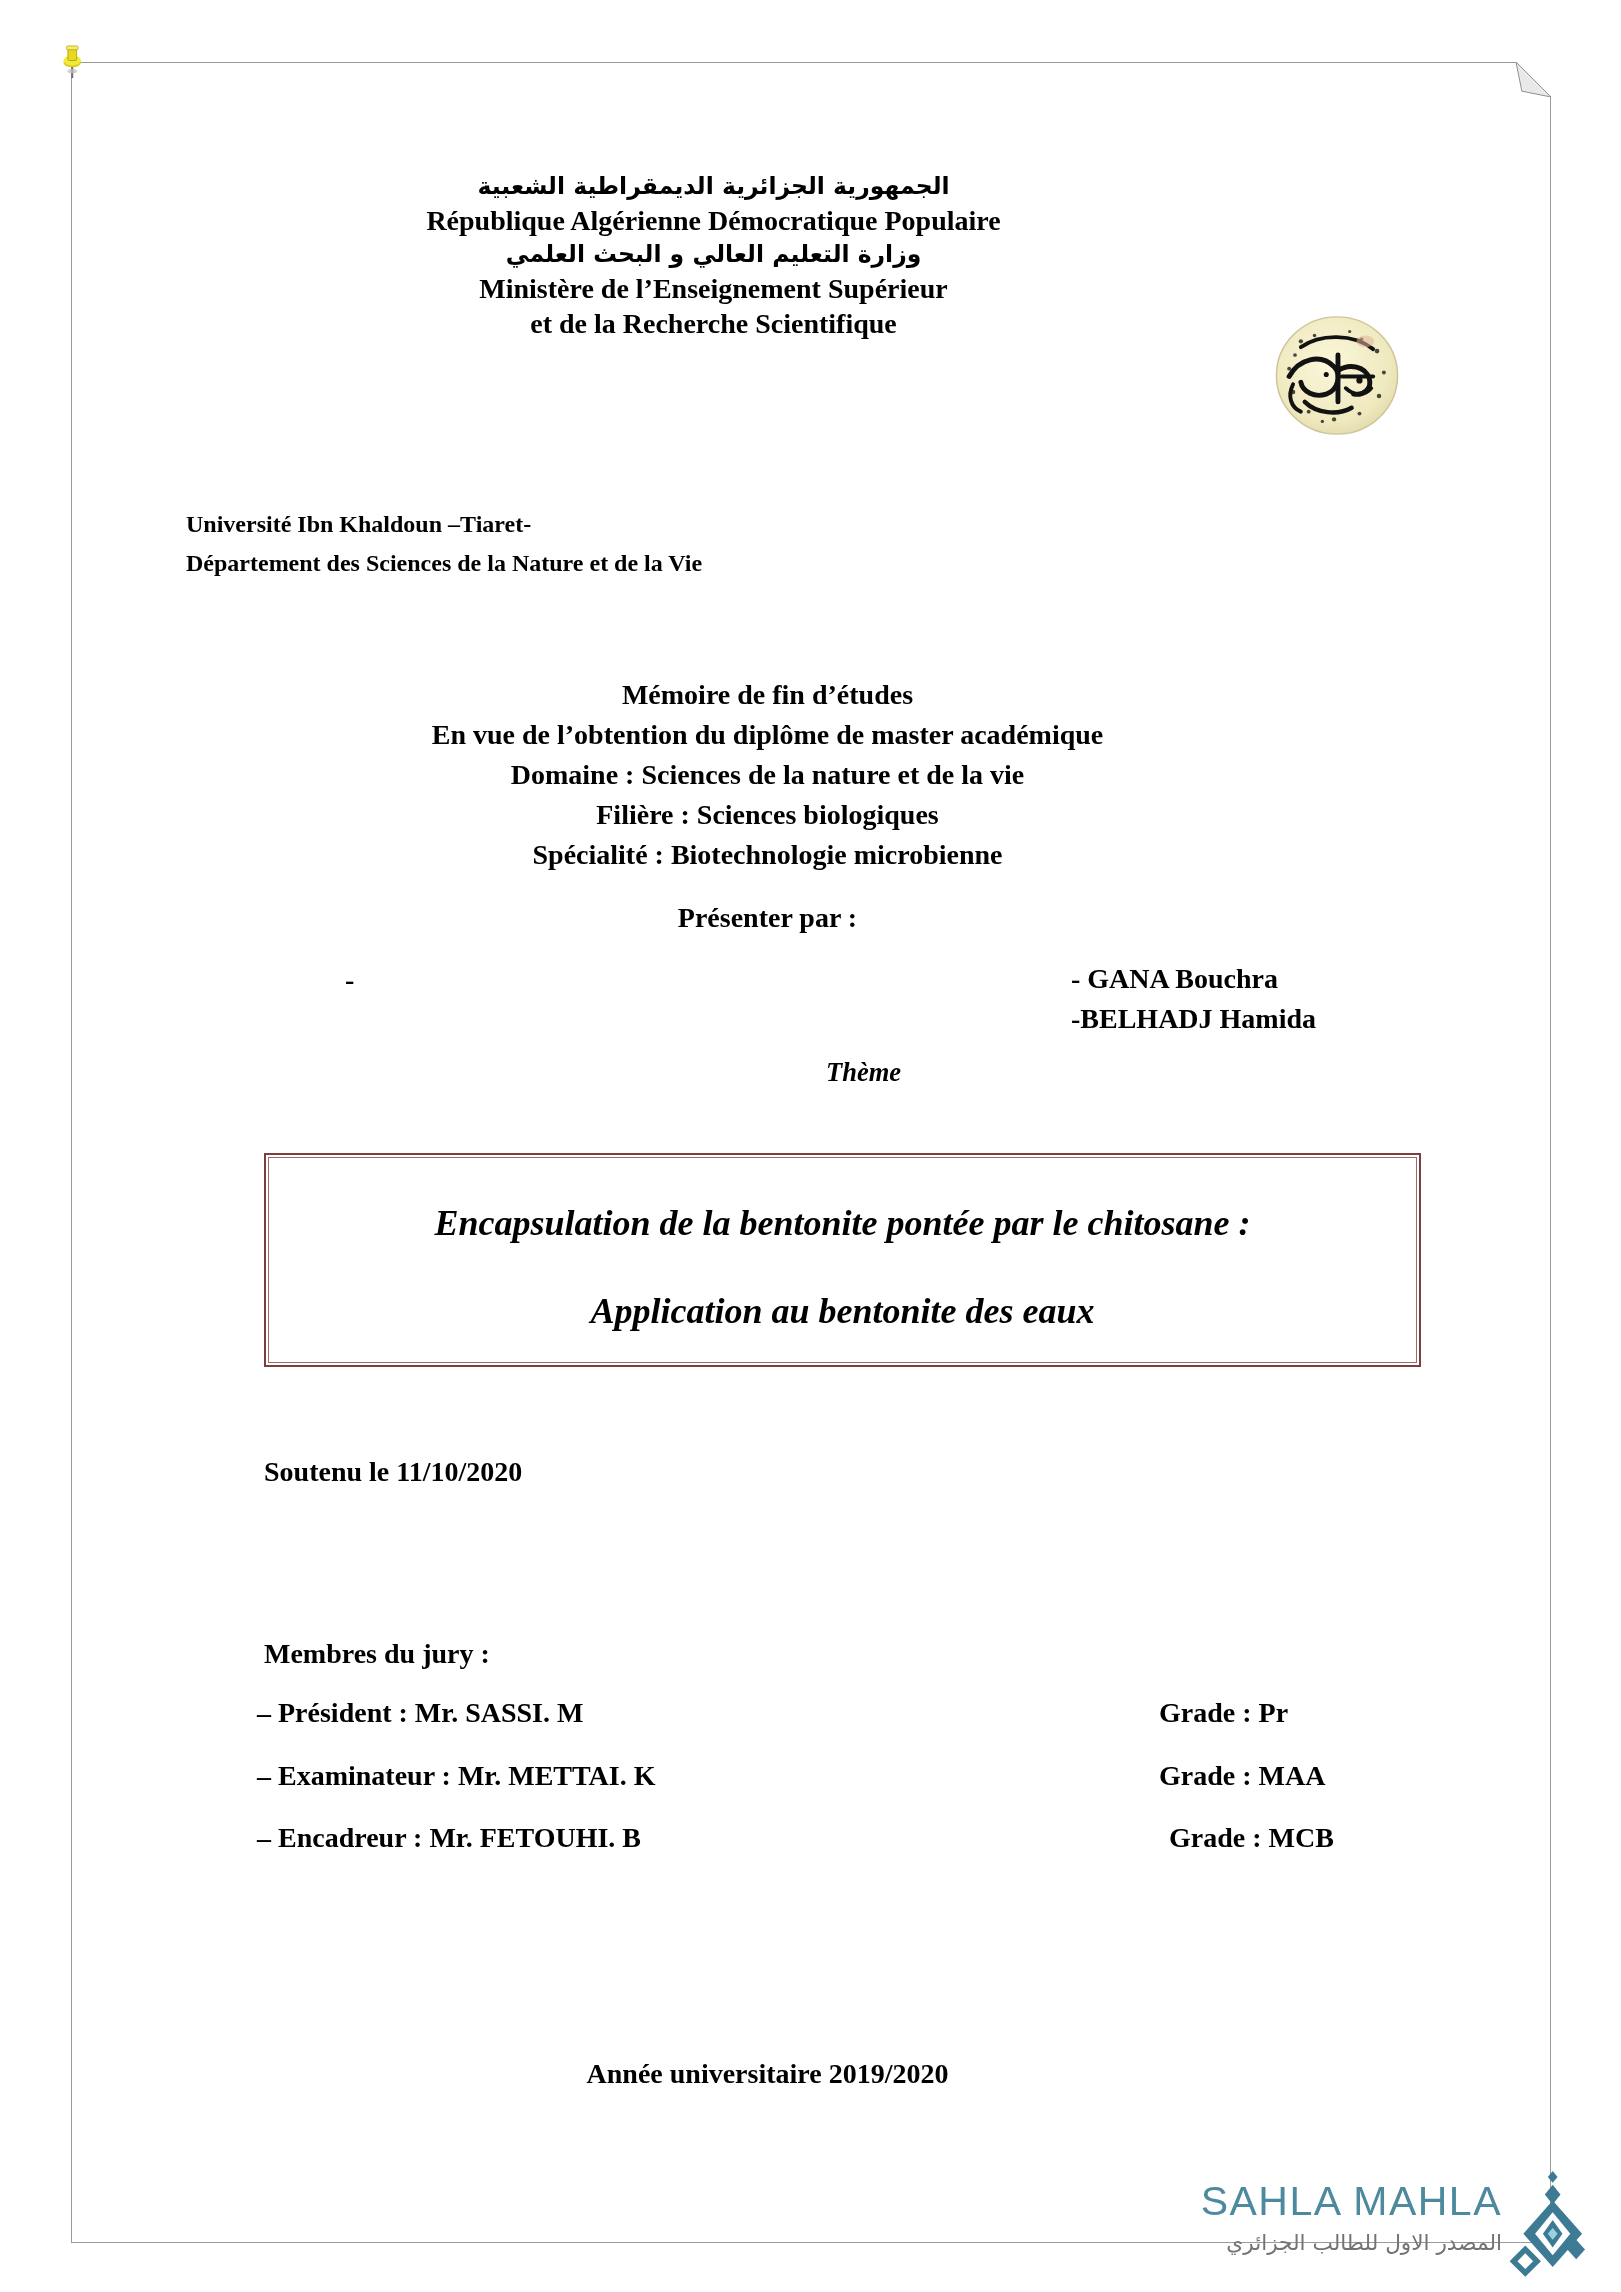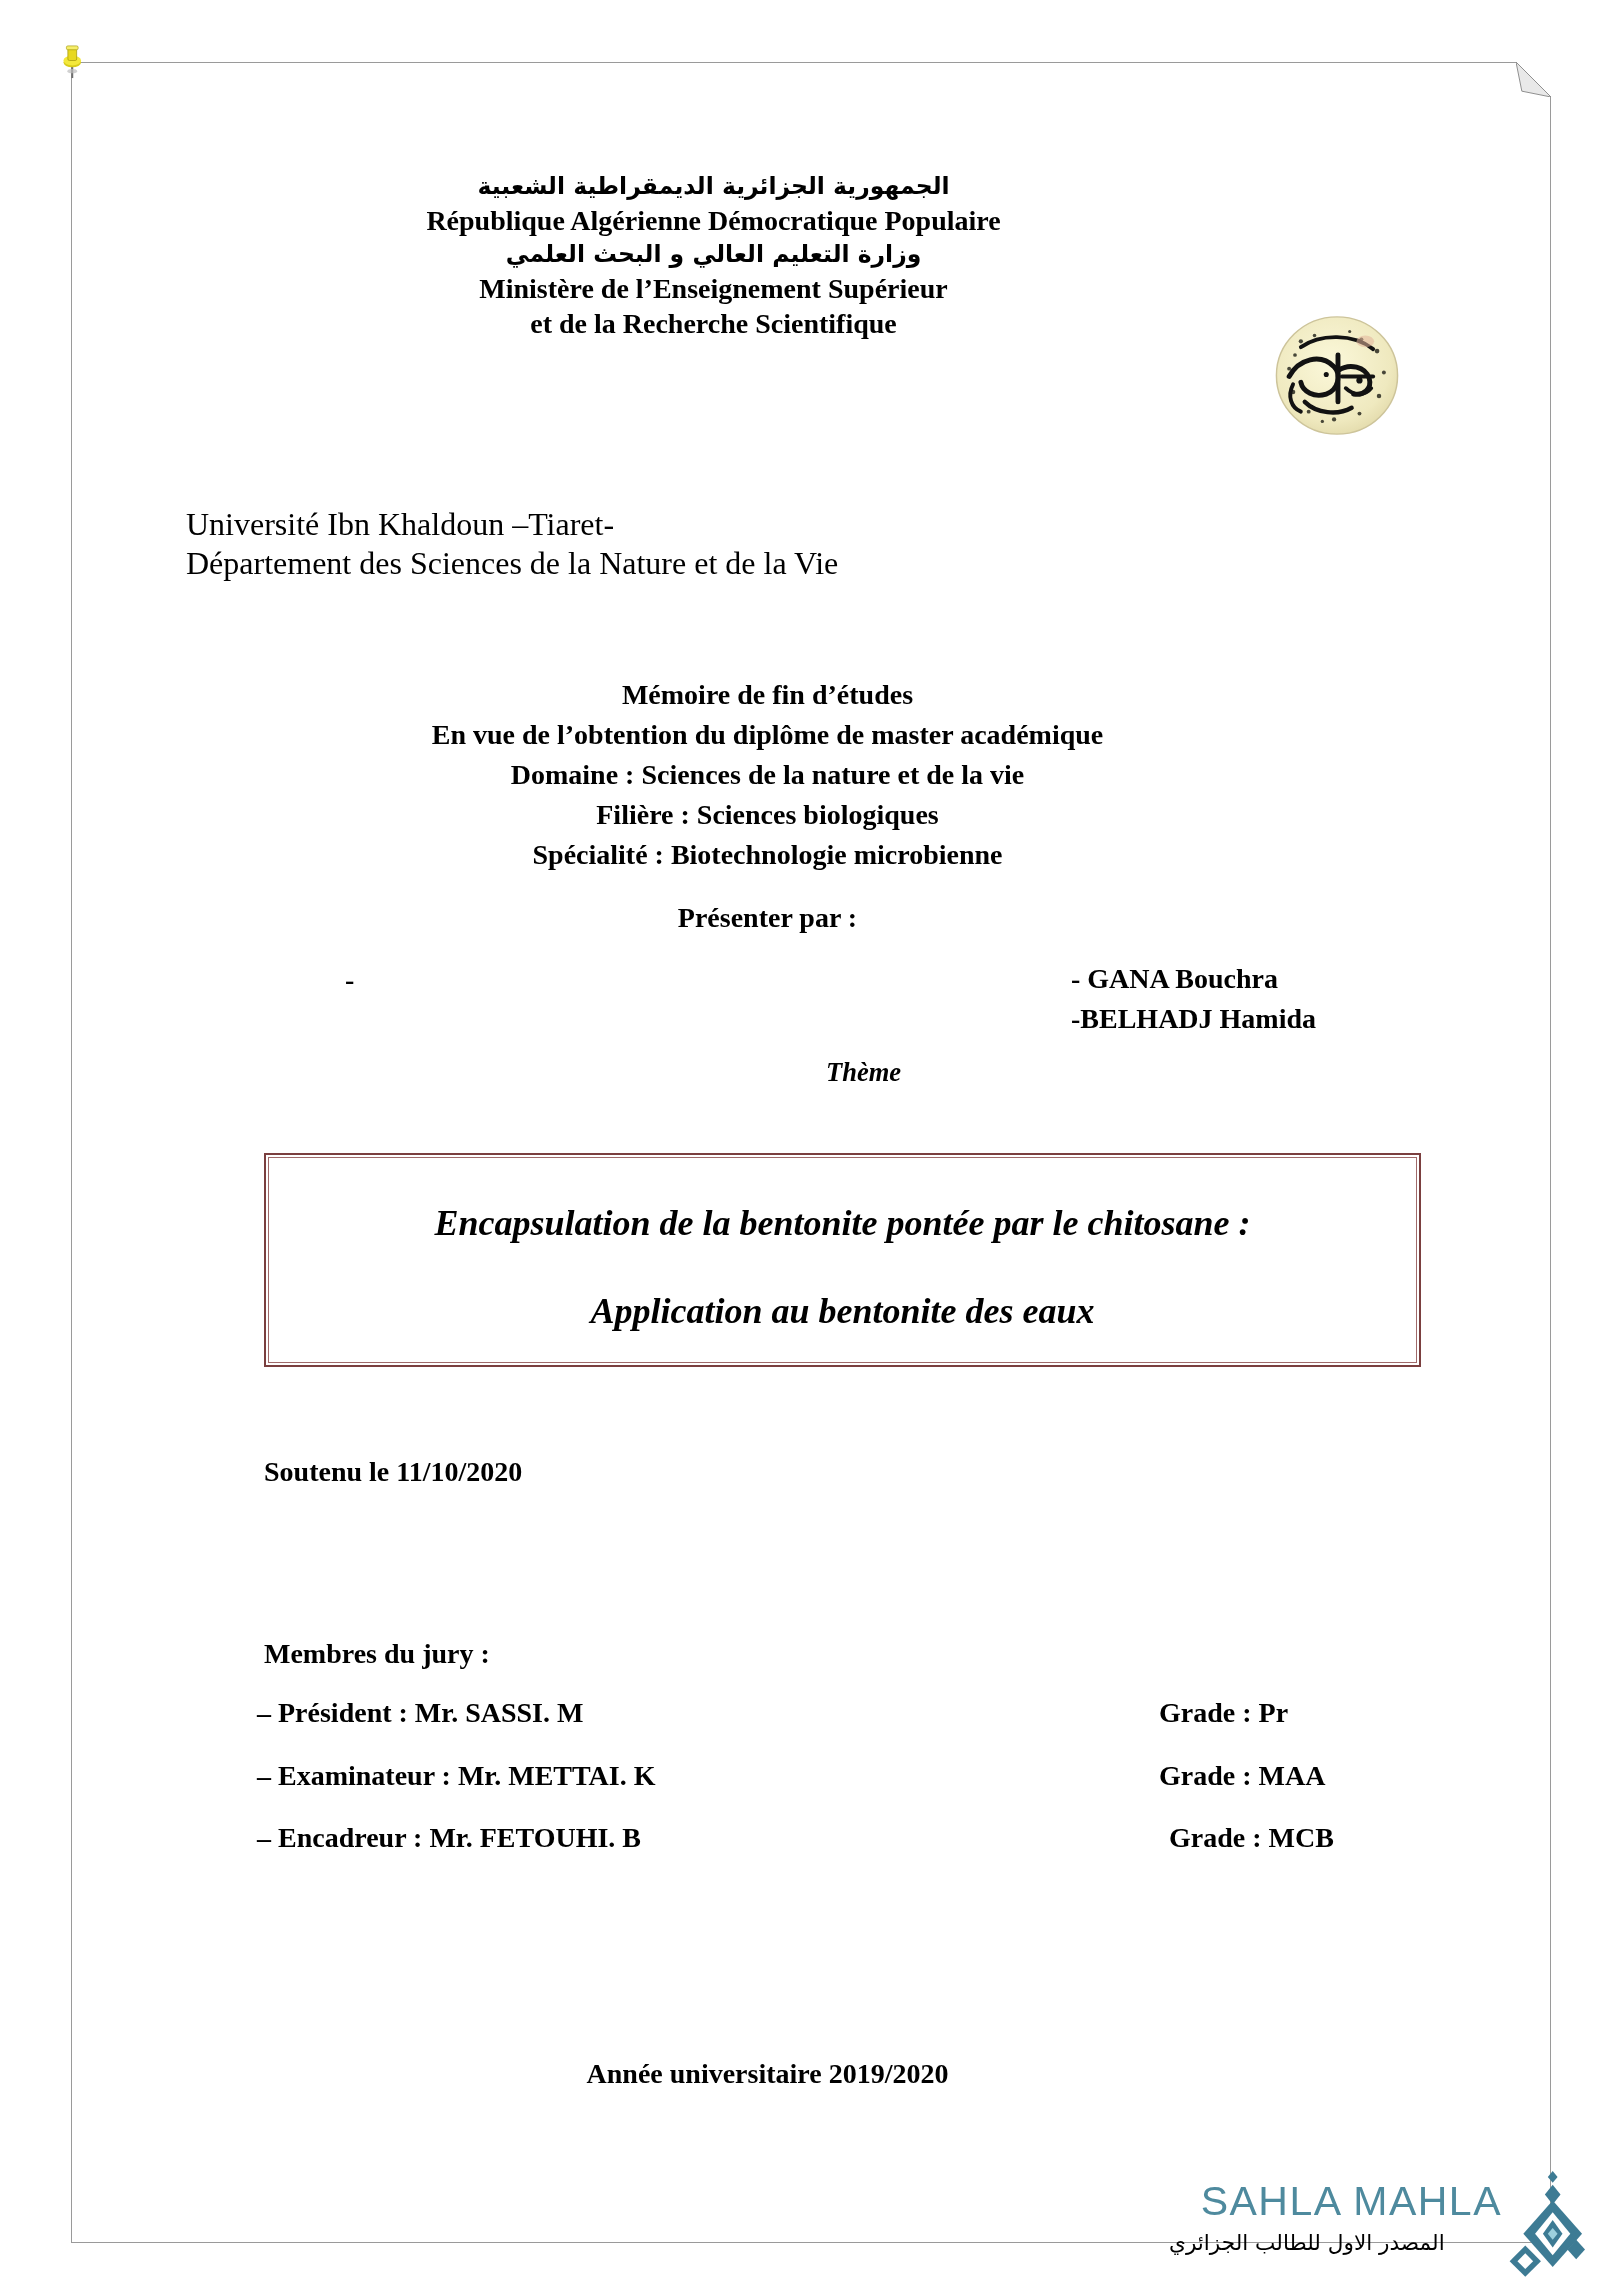--- a/index.html
+++ b/index.html
@@ -98,22 +98,22 @@
   }
 
   
   #institution-block {
     position: absolute;
     left: 115px;
     top: 443px;
     text-align: left;
   }
   #institution-block div {
-    font-weight: normal;
-    font-size: 32px;
+    font-weight: bold;
+    font-size: 24px;
     line-height: 39px;
     white-space: nowrap;
   }
 
   
   #degree-block {
     position: absolute;
     left: 118px;
     top: 613px;
     width: 1157px;
@@ -261,25 +261,25 @@
     font-weight: normal;
     letter-spacing: 1.5px;
     color: #4e8a9e;
     line-height: 45px;
   }
   #wm-sub {
     position: absolute;
     left: 0px;
     top: 61px;
     width: 333px;
-    text-align: left;
+    text-align: right;
     direction: rtl;
     font-family: "DejaVu Sans", "Liberation Sans", sans-serif;
     font-size: 21.6px;
-    color: #000000;
+    color: #737373;
   }
   #wm-mark {
     position: absolute;
     left: 323px;
     top: 0px;
     width: 93px;
     height: 108px;
   }
 </style>
 </head>

